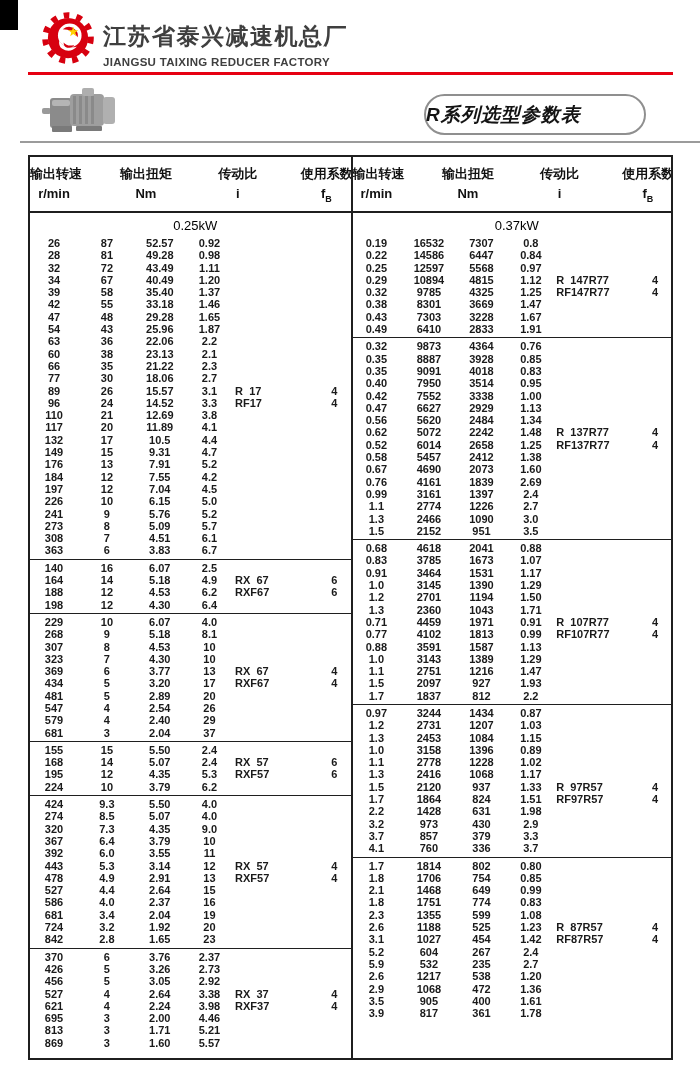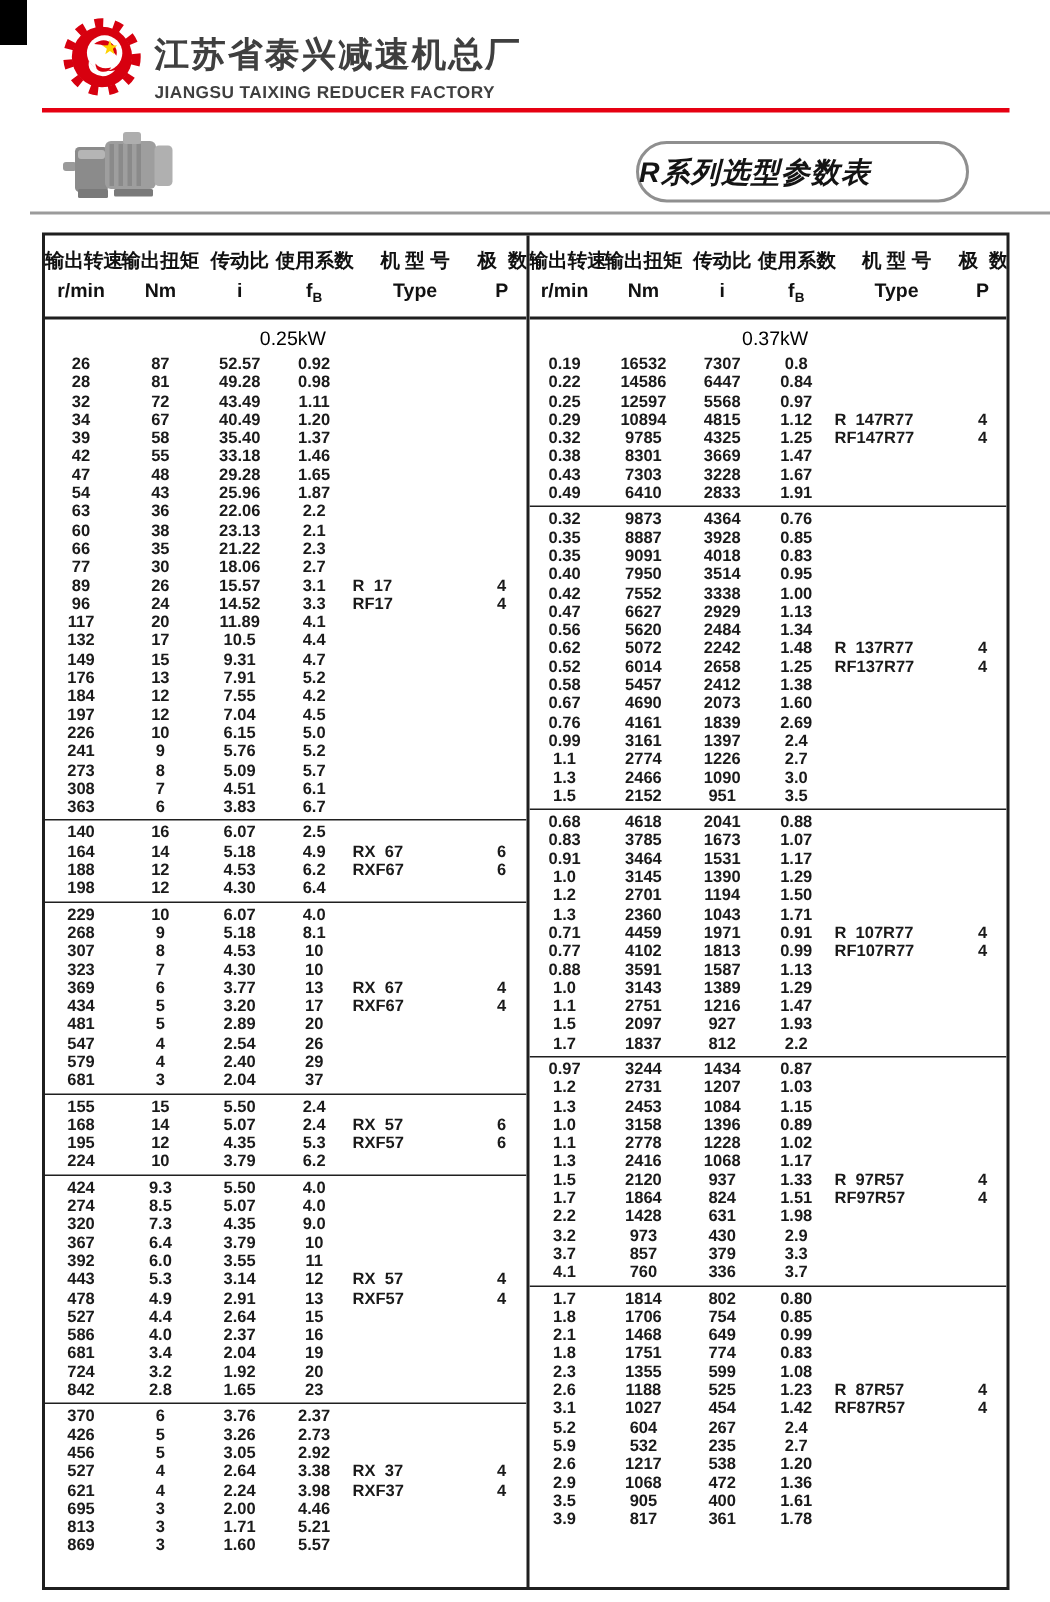--- a/index.html
+++ b/index.html
@@ -25,21 +25,21 @@
   .paramtable{
     position:absolute;left:28px;top:155px;width:645px;height:905px;
     border:2px solid #1f1f1f;box-sizing:border-box;display:flex;background:#fff;
   }
   .half{width:50%;height:100%;box-sizing:border-box;overflow:hidden;}
   .half.rightside{border-left:2px solid #1f1f1f;}
   .thead{
     height:56px;border-bottom:2px solid #1f1f1f;box-sizing:border-box;
     display:flex;flex-direction:column;justify-content:center;gap:3px;
   }
-  .hrow{display:grid;grid-template-columns:15% 18% 15% 16% 26% 10%;}
+  .hrow{display:grid;grid-template-columns:15% 18% 15% 16% 26% 10%;gap:39px;}
   .hc{text-align:center;font-weight:bold;font-size:13px;color:#111;white-space:pre;}
   .hc sub{font-size:9px;}
   .section{padding:2px 0;}
   .section.sep{border-top:1px solid #1f1f1f;}
   .power{font-size:13px;font-weight:normal;color:#000;height:22px;line-height:22px;padding-left:10px;text-align:center;}
   .drow{display:grid;grid-template-columns:15% 18% 15% 16% 26% 10%;height:12.3px;line-height:12.3px;}
   .dc{font-size:11px;font-weight:bold;color:#1a1a1a;text-align:center;overflow:visible;}
   .dc.c4{text-align:left;white-space:pre;}
 </style>
 </head>
@@ -214,20 +214,28 @@
           </div>
           <div class="drow">
             <div class="dc c0">96</div>
             <div class="dc c1">24</div>
             <div class="dc c2">14.52</div>
             <div class="dc c3">3.3</div>
             <div class="dc c4">RF17</div>
             <div class="dc c5">4</div>
           </div>
           <div class="drow">
+            <div class="dc c0">110</div>
+            <div class="dc c1">21</div>
+            <div class="dc c2">12.69</div>
+            <div class="dc c3">3.8</div>
+            <div class="dc c4"></div>
+            <div class="dc c5"></div>
+          </div>
+          <div class="drow">
             <div class="dc c0">117</div>
             <div class="dc c1">20</div>
             <div class="dc c2">11.89</div>
             <div class="dc c3">4.1</div>
             <div class="dc c4"></div>
             <div class="dc c5"></div>
           </div>
           <div class="drow">
             <div class="dc c0">132</div>
             <div class="dc c1">17</div>

